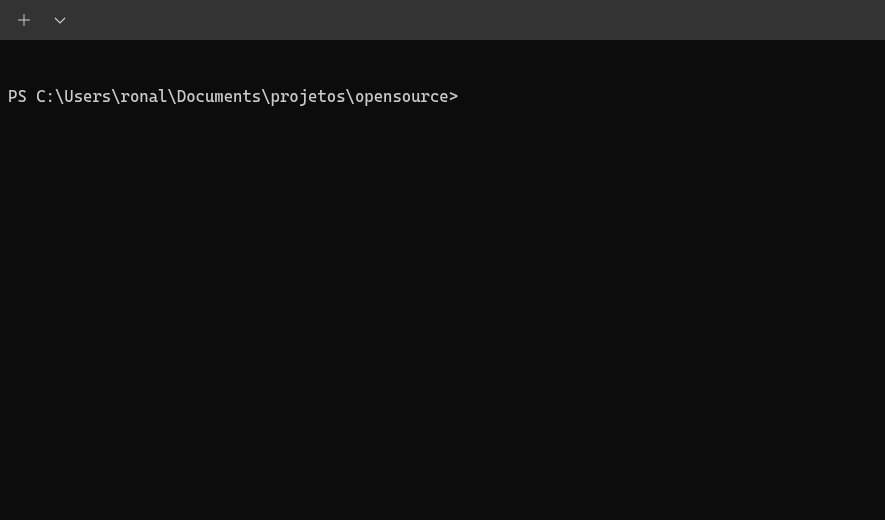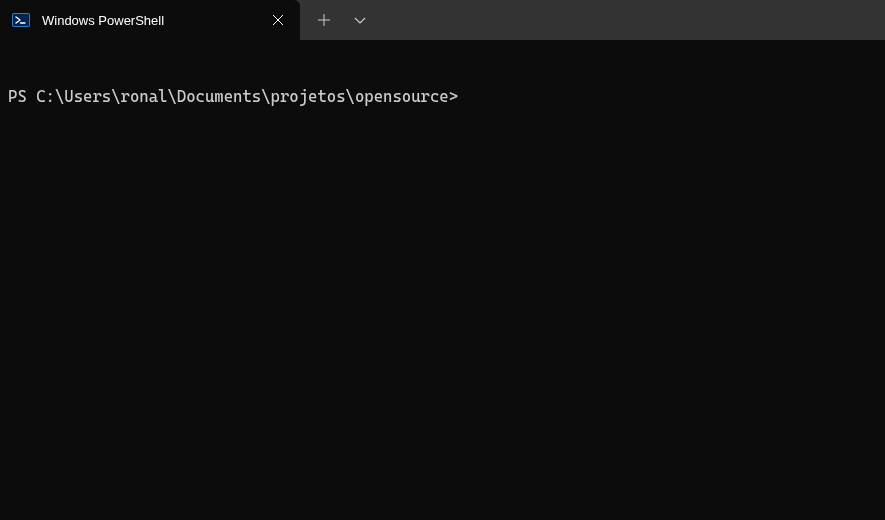--- a/index.html
+++ b/index.html
@@ -82,37 +82,20 @@
       display: inline-block;
       width: 9px;
       height: 18px;
       vertical-align: middle;
     }
   </style>
 </head>
 <body>
 
 <div class="titlebar">
-  <div class="tab">
-    <span class="tab-icon">
-      <svg width="18" height="18" viewBox="0 0 18 18">
-        <rect x="0" y="2" width="18" height="14" rx="1" fill="#012456"></rect>
-        <rect x="0.5" y="2.5" width="17" height="13" rx="0.8" fill="none" stroke="#4db3ff" stroke-width="0.6"></rect>
-        <path d="M4 6 L8 9 L4 12" stroke="#ffffff" stroke-width="1.4" fill="none" stroke-linecap="round" stroke-linejoin="round"></path>
-        <line x1="8.5" y1="12" x2="13" y2="12" stroke="#ffffff" stroke-width="1.4" stroke-linecap="round"></line>
-      </svg>
-    </span>
-    <span class="tab-title">Windows PowerShell</span>
-    <span class="close-button">
-      <svg width="12" height="12" viewBox="0 0 12 12">
-        <line x1="1" y1="1" x2="11" y2="11" stroke="#ffffff" stroke-width="1"></line>
-        <line x1="11" y1="1" x2="1" y2="11" stroke="#ffffff" stroke-width="1"></line>
-      </svg>
-    </span>
-  </div>
   <div class="titlebar-actions">
     <div class="titlebar-button">
       <svg width="12" height="12" viewBox="0 0 12 12">
         <line x1="6" y1="0" x2="6" y2="12" stroke="#cccccc" stroke-width="1"></line>
         <line x1="0" y1="6" x2="12" y2="6" stroke="#cccccc" stroke-width="1"></line>
       </svg>
     </div>
     <div class="titlebar-button">
       <svg width="12" height="12" viewBox="0 0 12 12">
         <path d="M1 4 L6 9 L11 4" stroke="#cccccc" stroke-width="1.2" fill="none"></path>

